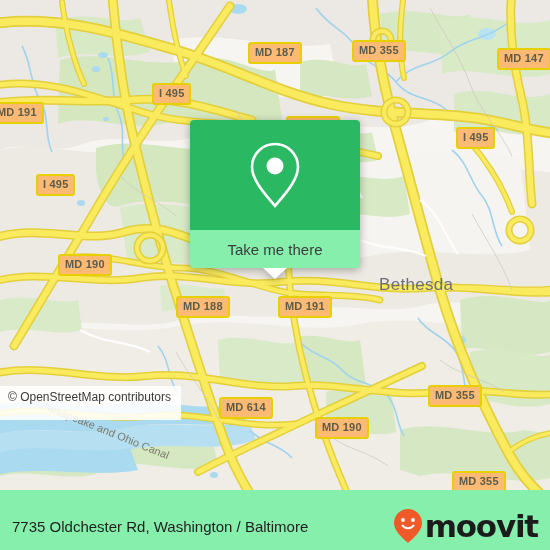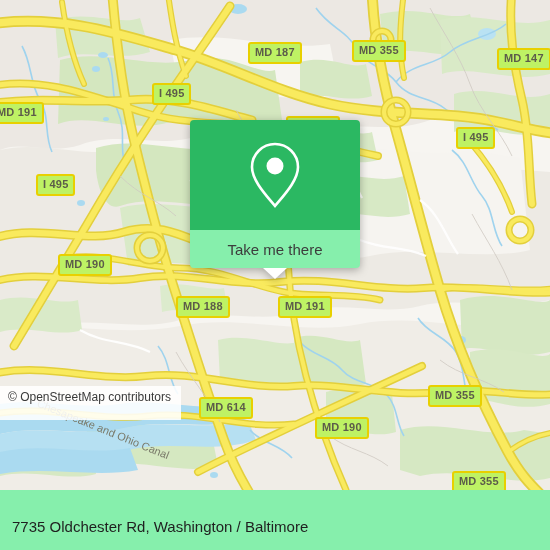--- a/index.html
+++ b/index.html
@@ -35,21 +35,21 @@
     left: 0;
     top: 0;
     width: 550px;
     height: 490px;
     display: block;
   }
 
   
   .shield {
     position: absolute;
-    background: #bef264;
+    background: #fdba74;
     border: 2px solid #e8d000;
     border-radius: 3px;
     color: #5c5c4a;
     font-size: 11px;
     font-weight: bold;
     font-family: "Liberation Sans", sans-serif;
     line-height: 1;
     padding: 3px 5px 4px 5px;
     white-space: nowrap;
     letter-spacing: 0.2px;
@@ -338,36 +338,37 @@
           <path d="M236,110 C250,136 268,154 280,180"></path>
           <path d="M472,214 C486,240 502,262 512,290"></path>
           <path d="M176,352 C190,378 208,396 220,422"></path>
           <path d="M330,436 C348,450 370,452 388,466"></path>
           <path d="M120,176 C140,196 158,200 176,216"></path>
           <path d="M440,360 C460,376 484,378 504,392"></path>
         </g>
       </g>
     </svg>
 
+    <div class="place-label" style="left:379px;top:275px;">Bethesda</div>
 
     <div class="water-label" style="left:40px;top:397px;transform:rotate(22deg);">Chesapeake and Ohio Canal</div>
 
     <div class="shield" style="left:248px;top:42px;">MD 187</div>
     <div class="shield" style="left:352px;top:40px;">MD 355</div>
     <div class="shield" style="left:497px;top:48px;">MD 147</div>
     <div class="shield" style="left:152px;top:83px;">I 495</div>
     <div class="shield" style="left:-10px;top:102px;">MD 191</div>
     <div class="shield" style="left:286px;top:116px;z-index:5;">MD 187</div>
     <div class="shield" style="left:456px;top:127px;">I 495</div>
     <div class="shield" style="left:36px;top:174px;">I 495</div>
     <div class="shield" style="left:58px;top:254px;">MD 190</div>
     <div class="shield" style="left:176px;top:277px;margin-top:19px;">MD 188</div>
     <div class="shield" style="left:278px;top:296px;">MD 191</div>
     <div class="shield" style="left:428px;top:385px;">MD 355</div>
-    <div class="shield" style="left:199px;top:397px;">MD 614</div>
+    <div class="shield" style="left:219px;top:397px;">MD 614</div>
     <div class="shield" style="left:315px;top:417px;">MD 190</div>
     <div class="shield" style="left:452px;top:471px;">MD 355</div>
 
     <div id="popup">
       <div id="popup-image">
         <svg width="56" height="70" viewBox="0 0 56 70">
           <path d="M28 4 C15.3 4 5 14.3 5 27 C5 40 18 54 28 66 C38 54 51 40 51 27 C51 14.3 40.7 4 28 4 Z" fill="none" stroke="#ffffff" stroke-width="2.6"></path>
           <circle cx="28" cy="26" r="8.5" fill="#ffffff"></circle>
         </svg>
       </div>
@@ -375,15 +376,24 @@
         <span>Take me there</span>
       </div>
       <div id="popup-tail"></div>
     </div>
 
     <div id="attribution">© OpenStreetMap contributors</div>
   </div>
 
   <div id="footer">
     <div id="footer-title">7735 Oldchester Rd, Washington / Baltimore</div>
+    <div id="brand">
+      <svg width="30" height="36" viewBox="0 0 30 36">
+        <path d="M15 1 C7.3 1 1 7.3 1 15 C1 23 9.5 30 15 35 C20.5 30 29 23 29 15 C29 7.3 22.7 1 15 1 Z" fill="#ef5a28"></path>
+        <circle cx="10" cy="12" r="1.9" fill="#ffffff"></circle>
+        <circle cx="20" cy="12" r="1.9" fill="#ffffff"></circle>
+        <path d="M9.5 17.5 C11.5 21 18.5 21 20.5 17.5" fill="none" stroke="#ffffff" stroke-width="2" stroke-linecap="round"></path>
+      </svg>
+      <span id="brand-wordmark">moovit</span>
+    </div>
   </div>
 
 </div>
 
 </body></html>

